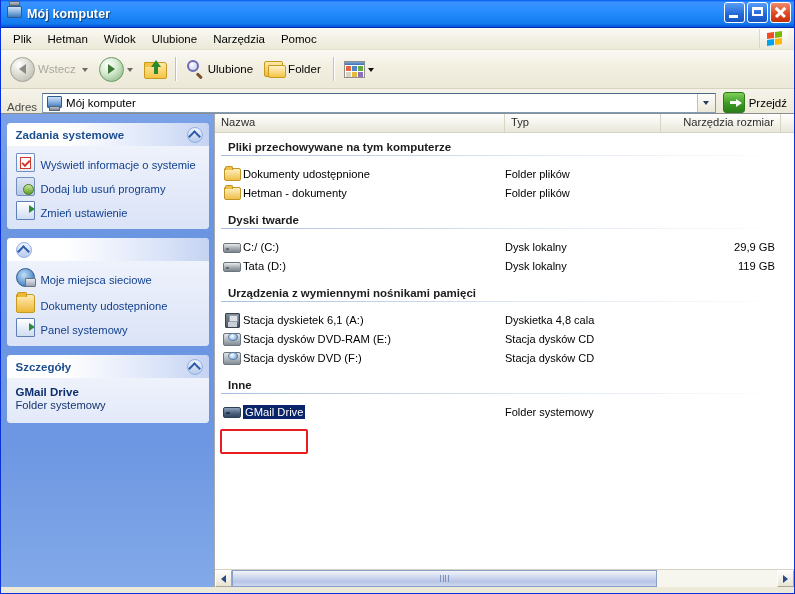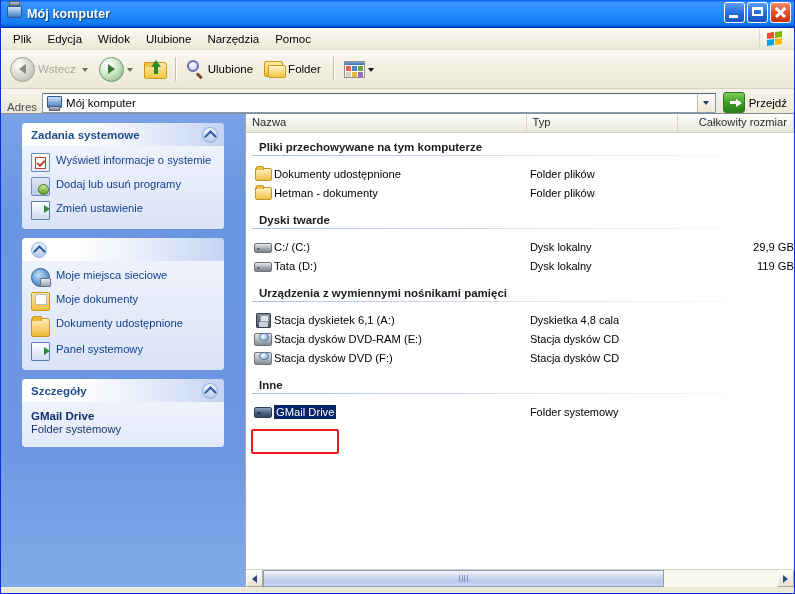--- a/index.html
+++ b/index.html
@@ -322,21 +322,21 @@
     width: 6px; height: 3px; background:#fff; position:relative; left:2px;
   }
 
   
   .bodyarea {
     display: flex;
     height: 473px;
     background: #ece9d8;
   }
   .sidebar {
-    width: 244px;
+    width: 213px;
     background: linear-gradient(to bottom, #7ba2e7 0%, #6a95e0 20%, #6d97e2 70%, #82aae9 100%);
     background-color: #6f9ae3;
     padding: 9px 0 0 0;
     box-sizing: border-box;
     overflow: hidden;
   }
   .panel {
     width: 202px;
     margin: 0 auto 9px auto;
     border-radius: 4px;
@@ -377,21 +377,21 @@
   .panel-body {
     background: linear-gradient(to bottom,#eef2fb,#dbe3f7);
     padding: 7px 8px 9px 9px;
   }
   .panel-body.details {
     background: linear-gradient(to bottom,#eef2fb,#e2e9f9);
     padding: 8px 8px 12px 9px;
   }
   .srow {
     display: flex;
-    align-items: flex-start;
+    align-items: flex-end;
     margin-bottom: 5px;
     cursor: default;
   }
   .srow:last-child { margin-bottom: 0; }
   .srow .ico {
     width: 17px; height: 17px;
     margin-right: 6px;
     flex: 0 0 17px;
     position: relative;
   }
@@ -683,21 +683,21 @@
     <span class="title-text">Mój komputer</span>
     <span class="winbuttons">
       <span class="wbtn min"></span>
       <span class="wbtn max"></span>
       <span class="wbtn close"></span>
     </span>
   </div>
 
   <div class="menubar">
     <span class="menuitem">Plik</span>
-    <span class="menuitem">Edycja</span>
+    <span class="menuitem">Hetman</span>
     <span class="menuitem">Widok</span>
     <span class="menuitem">Ulubione</span>
     <span class="menuitem">Narzędzia</span>
     <span class="menuitem">Pomoc</span>
     <span class="winflag">
       <span class="flag-grid">
           <i></i>
           <i></i>
           <i></i>
           <i></i>
@@ -812,24 +812,20 @@
           <span class="chevron">
               <span></span>
             </span>
         </div>
         <div class="panel-body">
           <div class="srow">
             <span class="ico ic-network"></span>
             <span class="lab">Moje miejsca sieciowe</span>
           </div>
           <div class="srow">
-            <span class="ico ic-mydocs"></span>
-            <span class="lab">Moje dokumenty</span>
-          </div>
-          <div class="srow">
             <span class="ico ic-sharedocs"></span>
             <span class="lab">Dokumenty udostępnione</span>
           </div>
           <div class="srow">
             <span class="ico ic-cpanel"></span>
             <span class="lab">Panel systemowy</span>
           </div>
         </div>
       </div>
 
@@ -846,21 +842,21 @@
         </div>
       </div>
 
     </div>
 
     <div class="listpane">
 
       <div class="colheader">
         <span class="col name">Nazwa</span>
         <span class="col type">Typ</span>
-        <span class="col size">Całkowity rozmiar</span>
+        <span class="col size">Narzędzia rozmiar</span>
       </div>
 
       <div class="listbody">
 
         <div class="group-title">Pliki przechowywane na tym komputerze</div>
         <div class="group-rule"></div>
         <div class="group-gap"></div>
         <div class="row">
           <span class="rname">
             <span class="rowicon">

